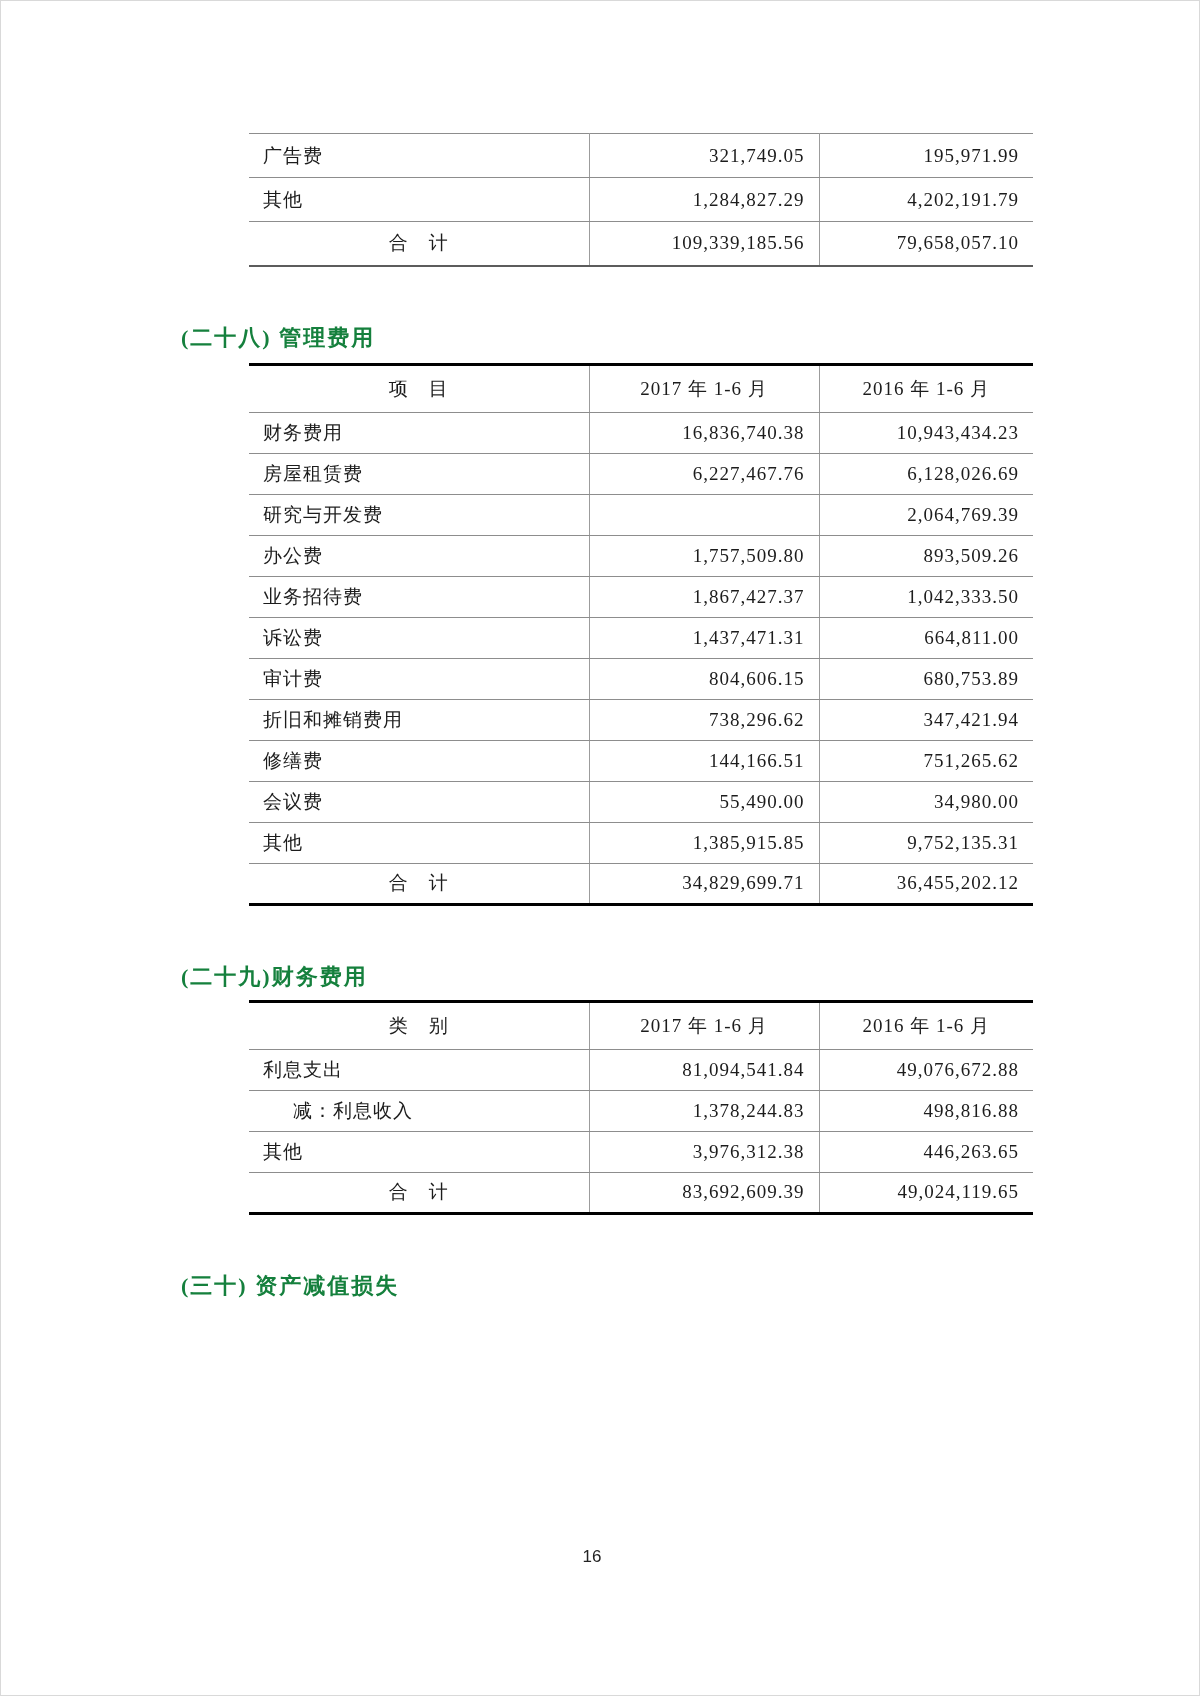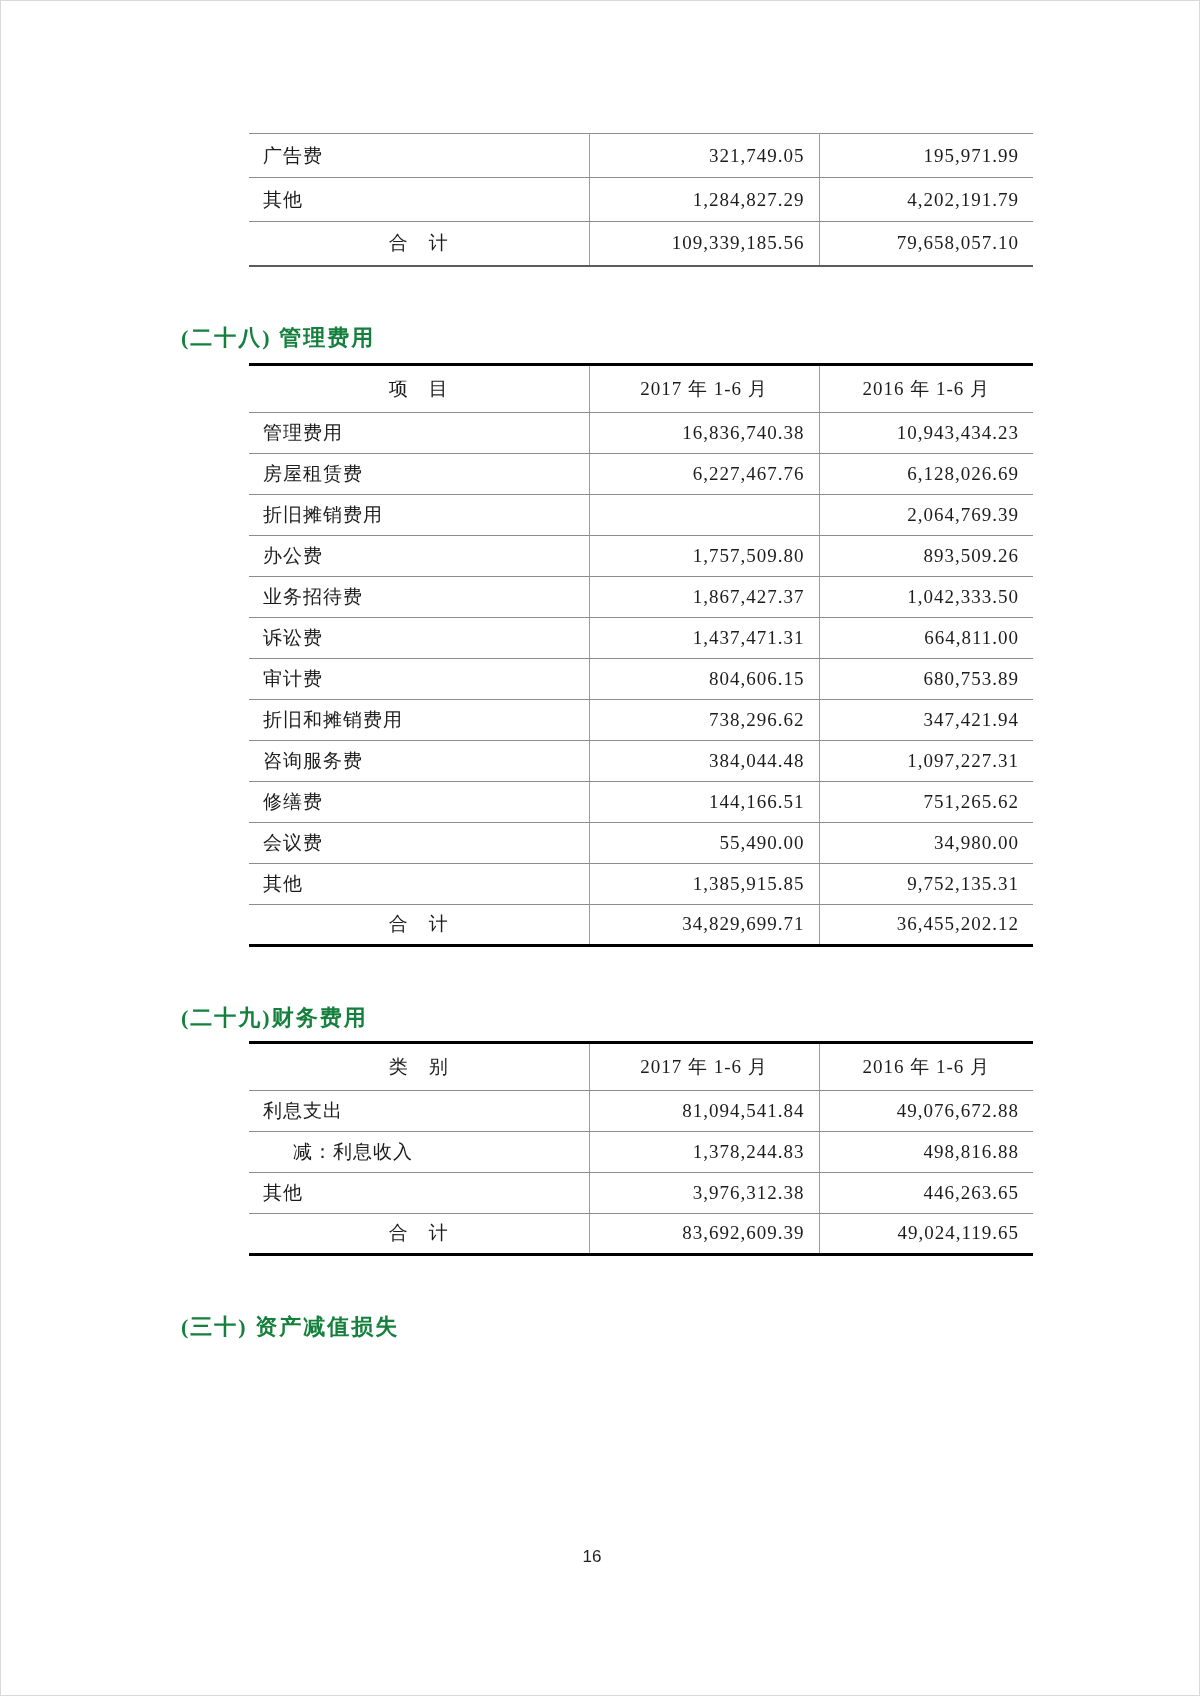--- a/index.html
+++ b/index.html
@@ -114,31 +114,31 @@
       </colgroup>
     <thead>
       <tr>
         <th>项　目</th>
         <th>2017 年 1-6 月</th>
         <th>2016 年 1-6 月</th>
       </tr>
     </thead>
     <tbody>
         <tr>
-          <td class="label">管理费用</td>
+          <td class="label">财务费用</td>
           <td class="num">16,836,740.38</td>
           <td class="num">10,943,434.23</td>
         </tr>
         <tr>
           <td class="label">房屋租赁费</td>
           <td class="num">6,227,467.76</td>
           <td class="num">6,128,026.69</td>
         </tr>
         <tr>
-          <td class="label">折旧摊销费用</td>
+          <td class="label">研究与开发费</td>
           <td class="num"></td>
           <td class="num">2,064,769.39</td>
         </tr>
         <tr>
           <td class="label">办公费</td>
           <td class="num">1,757,509.80</td>
           <td class="num">893,509.26</td>
         </tr>
         <tr>
           <td class="label">业务招待费</td>
@@ -152,25 +152,20 @@
         </tr>
         <tr>
           <td class="label">审计费</td>
           <td class="num">804,606.15</td>
           <td class="num">680,753.89</td>
         </tr>
         <tr>
           <td class="label">折旧和摊销费用</td>
           <td class="num">738,296.62</td>
           <td class="num">347,421.94</td>
-        </tr>
-        <tr>
-          <td class="label">咨询服务费</td>
-          <td class="num">384,044.48</td>
-          <td class="num">1,097,227.31</td>
         </tr>
         <tr>
           <td class="label">修缮费</td>
           <td class="num">144,166.51</td>
           <td class="num">751,265.62</td>
         </tr>
         <tr>
           <td class="label">会议费</td>
           <td class="num">55,490.00</td>
           <td class="num">34,980.00</td>

